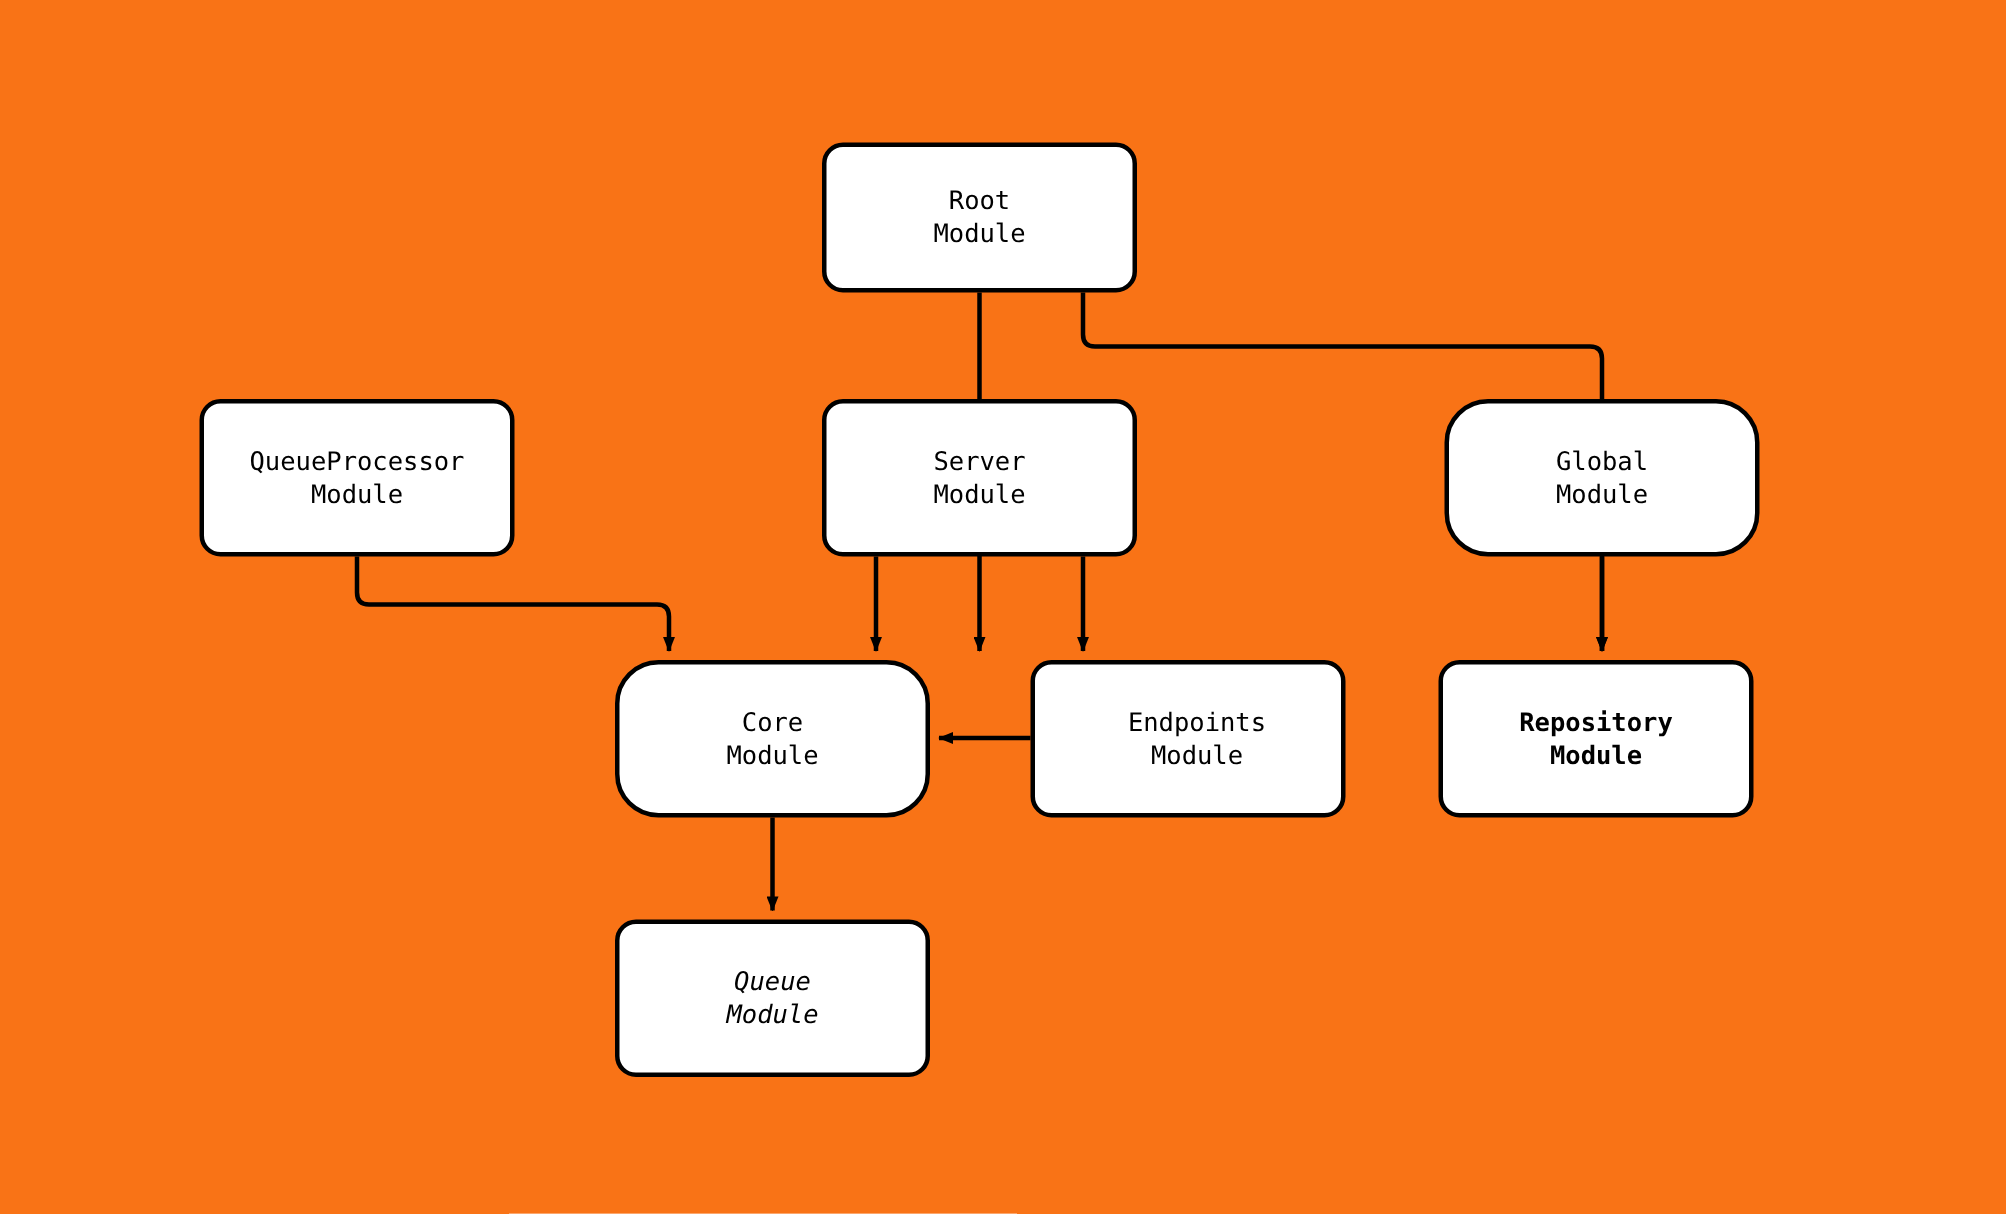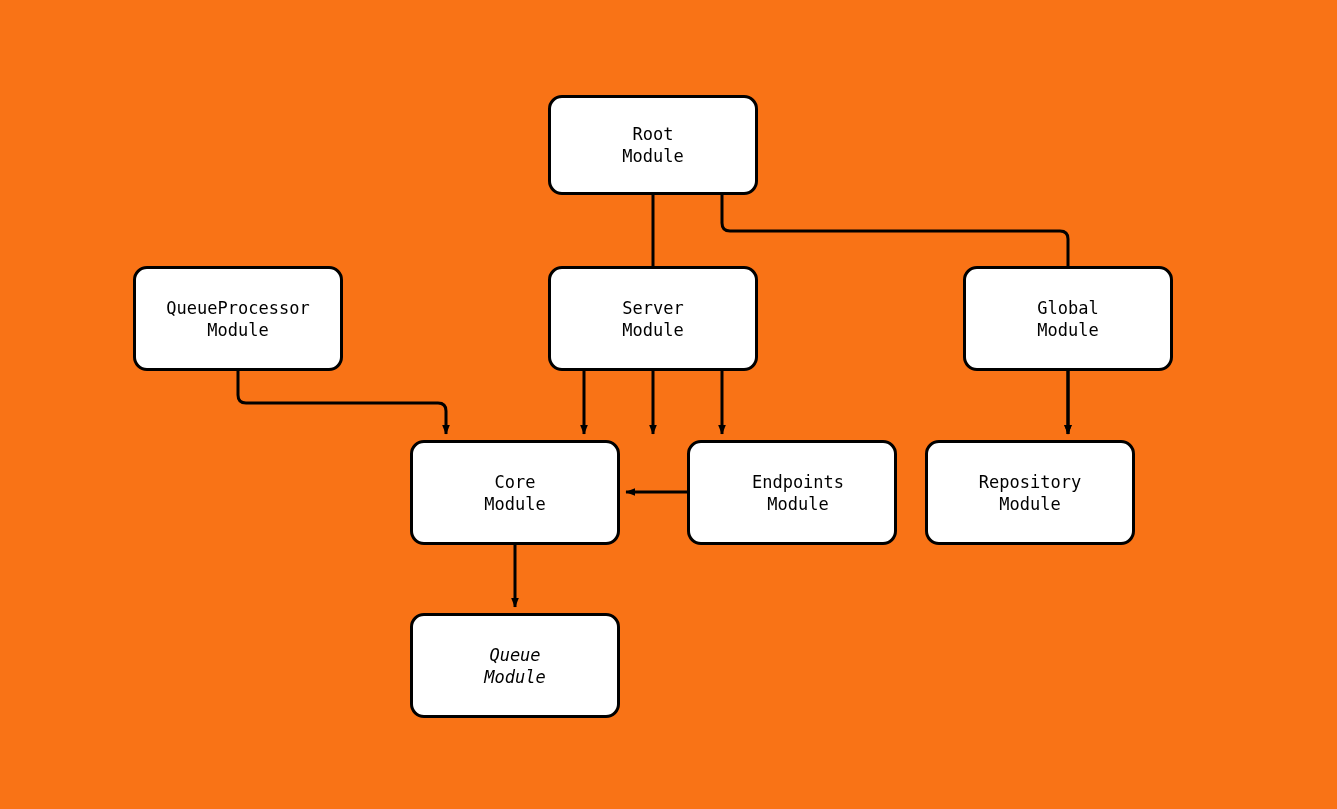--- a/index.html
+++ b/index.html
@@ -87,36 +87,36 @@
   <div class="node" id="node-queueprocessor" style="left: 133px; top: 266px; width: 210px; height: 105px;">
     <span class="node-line">QueueProcessor</span>
     <span class="node-line">Module</span>
   </div>
 
   <div class="node" id="node-server" style="left: 548px; top: 266px; width: 210px; height: 105px; text-align: right;">
     <span class="node-line">Server</span>
     <span class="node-line">Module</span>
   </div>
 
-  <div class="node" id="node-global" style="left: 963px; top: 266px; width: 210px; height: 105px;">
+  <div class="node" id="node-global" style="left: 963px; top: 266px; width: 210px; height: 105px; border-radius: 29px;">
     <span class="node-line">Global</span>
     <span class="node-line">Module</span>
   </div>
 
-  <div class="node" id="node-core" style="left: 410px; top: 440px; width: 210px; height: 105px;">
+  <div class="node" id="node-core" style="left: 410px; top: 440px; width: 210px; height: 105px; border-radius: 29px;">
     <span class="node-line">Core</span>
     <span class="node-line">Module</span>
   </div>
 
   <div class="node" id="node-endpoints" style="left: 687px; top: 440px; width: 210px; height: 105px; padding-left: 12px;">
     <span class="node-line">Endpoints</span>
     <span class="node-line">Module</span>
   </div>
 
-  <div class="node" id="node-repository" style="left: 925px; top: 440px; width: 210px; height: 105px;">
+  <div class="node" id="node-repository" style="left: 959px; top: 440px; width: 210px; height: 105px; font-weight: bold;">
     <span class="node-line">Repository</span>
     <span class="node-line">Module</span>
   </div>
 
   <div class="node" id="node-queue" style="left: 410px; top: 613px; width: 210px; height: 105px; font-style: italic;">
     <span class="node-line">Queue</span>
     <span class="node-line">Module</span>
   </div>
 
 </div>

